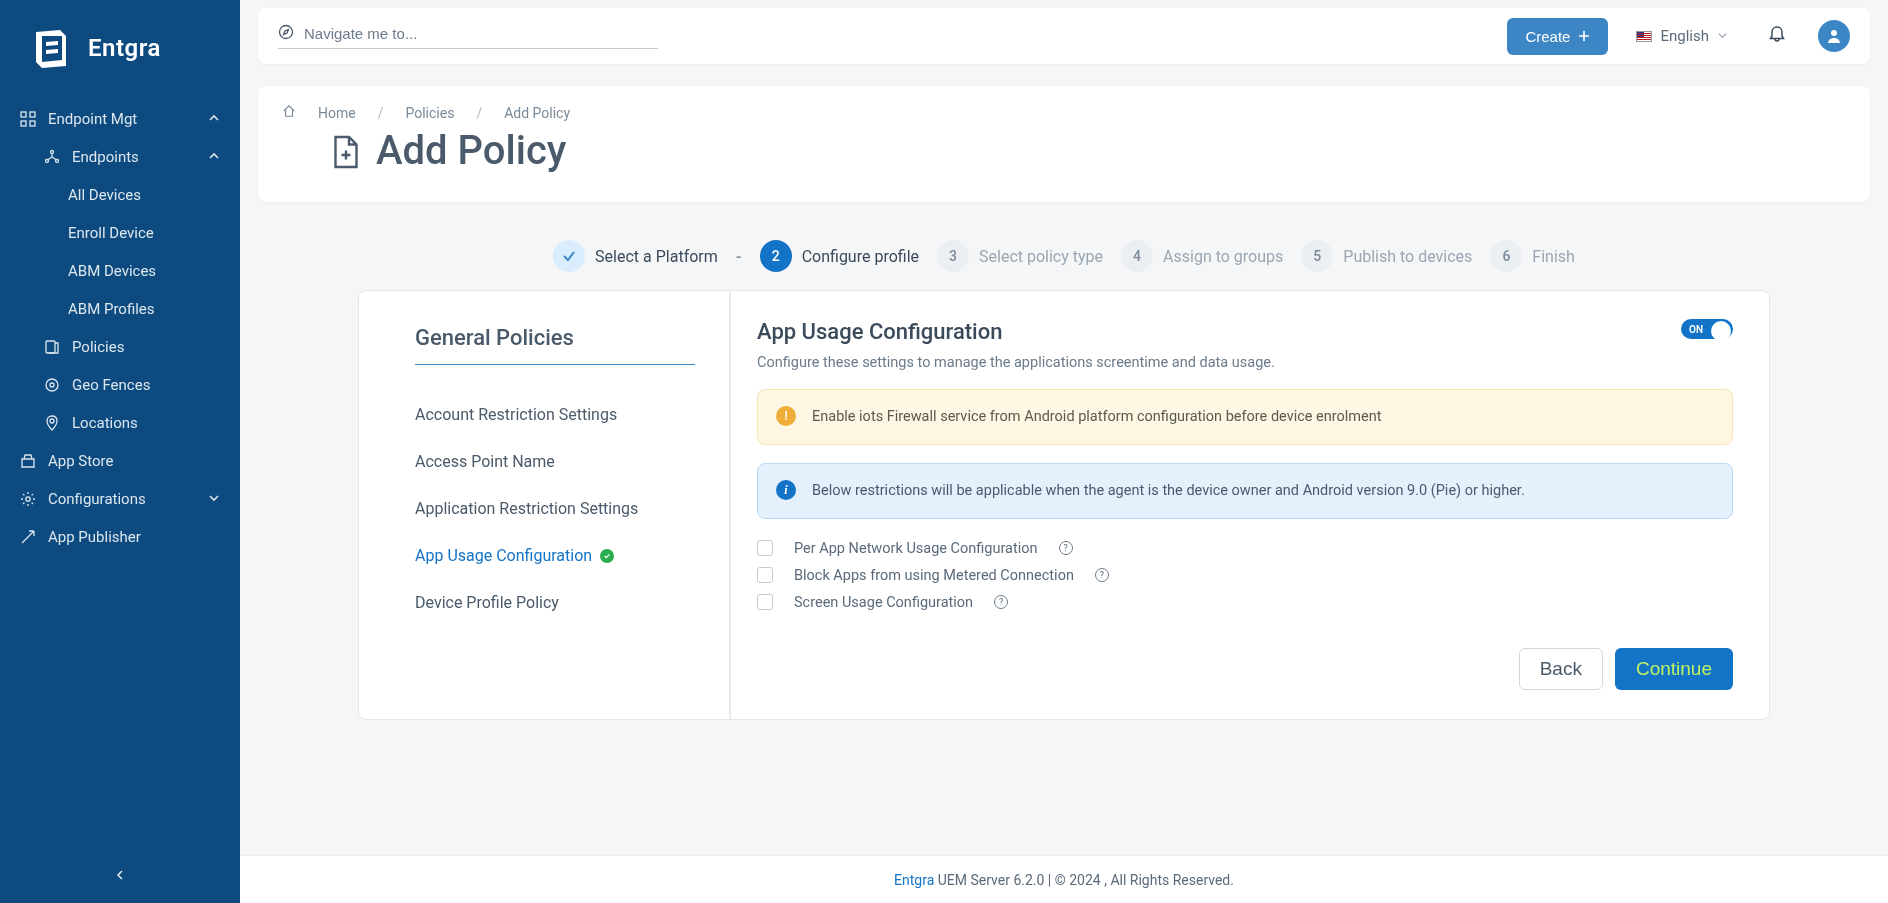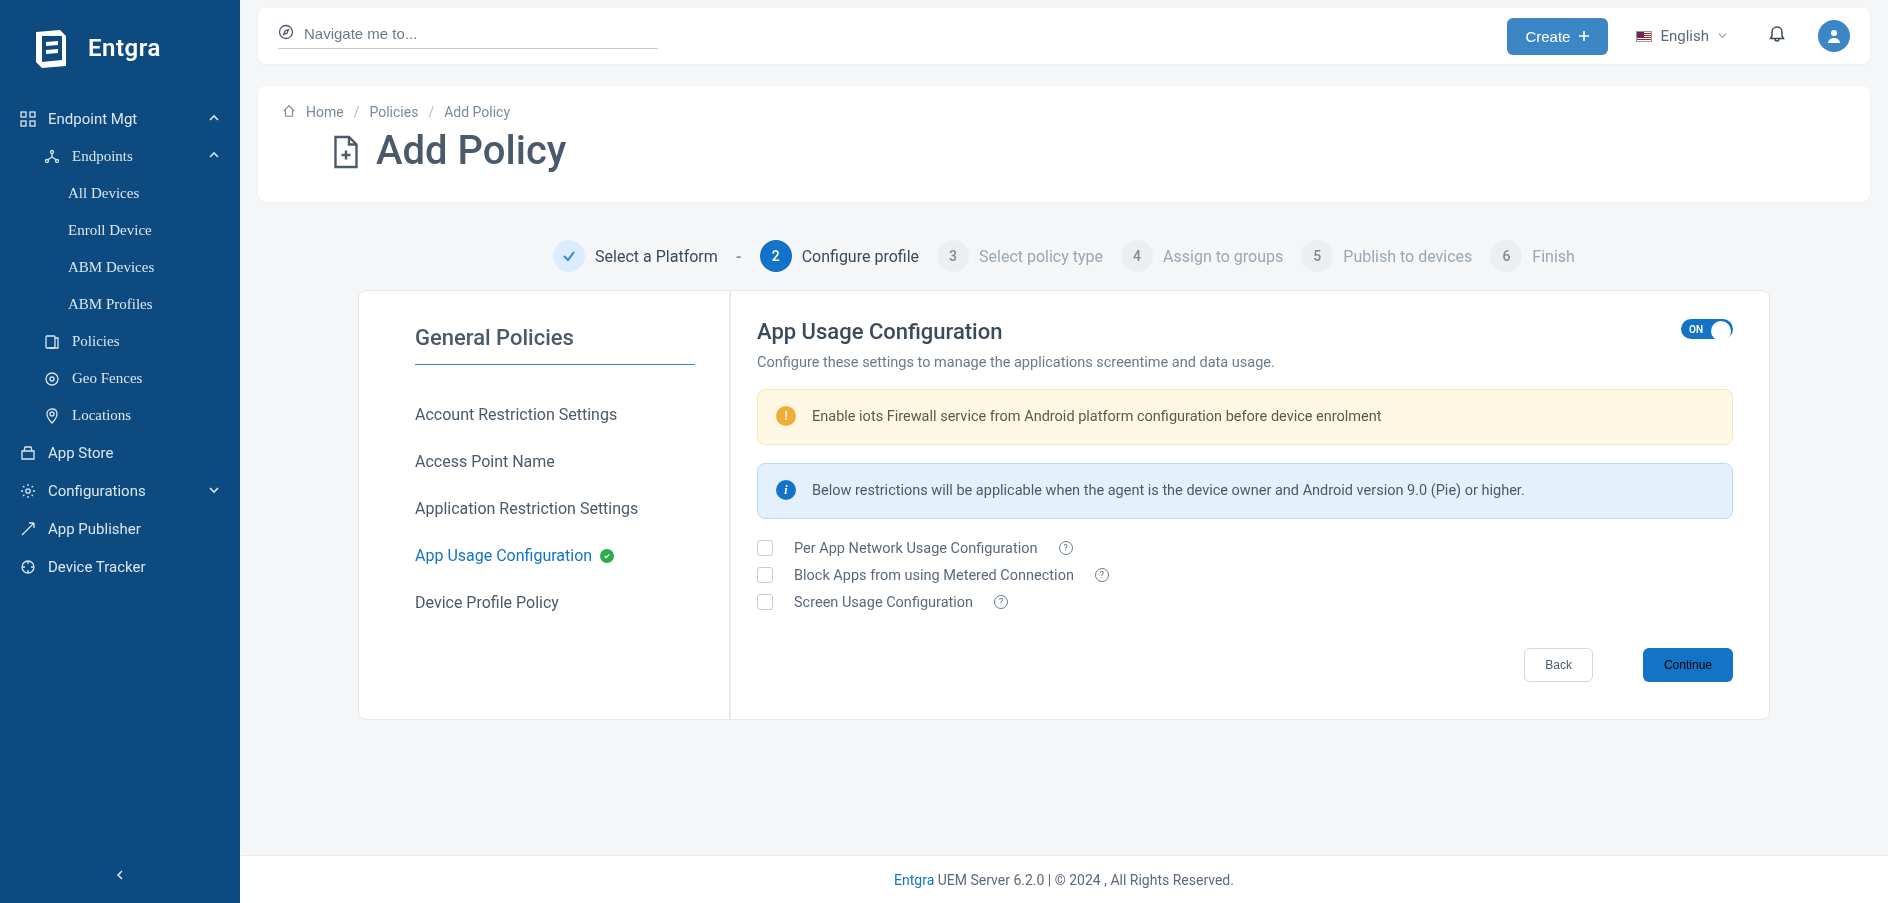--- a/index.html
+++ b/index.html
@@ -8,21 +8,21 @@
   
   
   .sidebar { width: 240px; background: #0c4a7f; color: #e6edf3; display: flex; flex-direction: column; position: relative; }
   .logo-wrap { display: flex; align-items: center; gap: 12px; padding: 22px 20px 26px 24px; }
   .logo-mark { width: 52px; height: 52px; display: flex; align-items: center; justify-content: center; }
   .logo-text { font-size: 24px; font-weight: 600; color: #fff; letter-spacing: 0.5px; }
   .side-nav { flex: 1; overflow-y: auto; padding-bottom: 40px; }
   .nav-item { display: flex; align-items: center; padding: 10px 20px; cursor: pointer; font-size: 15px; color: #dce6ee; gap: 12px; }
   .nav-item .chev { margin-left: auto; }
   .nav-sub { padding-left: 20px; }
-  .nav-sub .nav-item { padding-left: 24px; font-family: Liberation Serif, serif; }
+  .nav-sub .nav-item { padding-left: 24px; }
   .nav-sub2 .nav-item { padding-left: 48px; }
   .nav-icon { width: 16px; height: 16px; display: inline-flex; align-items: center; justify-content: center; flex-shrink: 0; }
   .chev svg { width: 12px; height: 12px; }
   .collapse-btn { position: absolute; bottom: 10px; left: 0; right: 0; text-align: center; padding: 8px; cursor: pointer; }
   
   
   .main { flex: 1; display: flex; flex-direction: column; overflow: hidden; }
   
   
   .topbar { background: #fff; border-radius: 8px; margin: 8px 18px 0 18px; height: 56px; display: flex; align-items: center; padding: 0 20px; box-shadow: 0 1px 3px rgba(0,0,0,0.04); }
@@ -34,21 +34,21 @@
   .lang { display: flex; align-items: center; gap: 8px; margin-left: 28px; font-size: 15px; cursor: pointer; }
   .flag { width: 16px; height: 11px; display: inline-block; border: 1px solid #999; position: relative; background: #fff; }
   .flag::before { content:''; position:absolute; top:0; left:0; width:7px; height:6px; background:#1e3a8a; }
   .flag::after { content:''; position:absolute; top:1px; left:0; right:0; height:1px; background:#b91c1c; box-shadow: 0 2px 0 #b91c1c, 0 4px 0 #b91c1c, 0 6px 0 #b91c1c; }
   .bell { margin-left: 40px; cursor: pointer; }
   .avatar { width: 32px; height: 32px; border-radius: 50%; background: #3d86c6; color: #fff; display: flex; align-items: center; justify-content: center; margin-left: 32px; cursor: pointer; }
   
   
   .content { flex: 1; overflow-y: auto; padding: 0 18px; }
   .page-head { background: #fff; border-radius: 8px; margin-top: 22px; padding: 18px 24px 28px 24px; box-shadow: 0 1px 3px rgba(0,0,0,0.04); }
-  .breadcrumb { display: flex; align-items: flex-start; gap: 10px; font-size: 14px; color: #7a8a9a; }
+  .breadcrumb { display: flex; align-items: center; gap: 22px; font-size: 14px; color: #7a8a9a; }
   .breadcrumb .sep { color: #b0bac4; }
   .page-title { display: flex; align-items: center; gap: 12px; font-size: 40px; font-weight: 500; color: #4a5a6a; margin-top: 6px; margin-left: 46px; }
   .page-title-icon { width: 36px; height: 36px; }
   
   
   .steps { display: flex; align-items: center; justify-content: center; gap: 18px; margin: 24px 0 0; padding: 14px 0; }
   .step { display: flex; align-items: center; gap: 10px; }
   .step-circle { width: 32px; height: 32px; border-radius: 50%; display: flex; align-items: center; justify-content: center; font-size: 14px; font-weight: 500; }
   .step-done .step-circle { background: #d9edff; color: #3d86c6; }
   .step-active .step-circle { background: #1373c7; color: #fff; }
@@ -77,23 +77,23 @@
   .alert-warn { background: #fdf7e4; border: 1px solid #f5e6b3; color: #5a5a4a; }
   .alert-info { background: #e4f1fd; border: 1px solid #b7daf7; color: #4a5a6a; }
   .alert-icon { width: 20px; height: 20px; border-radius: 50%; flex-shrink: 0; display:flex; align-items:center; justify-content:center; color:#fff; font-weight:600; font-size:12px; }
   .alert-warn .alert-icon { background: #f0ad38; }
   .alert-info .alert-icon { background: #1373c7; font-style: italic; font-family: serif; }
   .checks { margin-top: 16px; }
   .check-row { display: flex; align-items: center; gap: 21px; padding: 5px 0; font-size: 14.5px; }
   .chk { width: 16px; height: 16px; border: 1.5px solid #c3ccd5; border-radius: 3px; cursor: pointer; }
   .qmark { width: 14px; height: 14px; border: 1.3px solid #6b7b8b; border-radius: 50%; display: inline-flex; align-items: center; justify-content: center; font-size: 9px; cursor: help; }
   .btn-row { display: flex; justify-content: flex-end; gap: 12px; margin-top: 32px; }
-  .btn { border-radius: 6px; padding: 9px 20px; font-size: 12px; cursor: pointer; border: 1px solid transparent; margin-left: 38px; }
+  .btn { border-radius: 6px; padding: 9px 20px; font-size: 19px; cursor: pointer; border: 1px solid transparent; }
   .btn-default { background: #fff; border-color: #d0d8e0; color: #4a5a6a; }
-  .btn-primary { background: #1373c7; color: #000000; }
+  .btn-primary { background: #1373c7; color: #bef264; }
   
   
   .footer { position: absolute; bottom: 0; left: 240px; right: 0; height: 48px; background: #fff; display: flex; align-items: center; justify-content: center; font-size: 14px; color: #5a6a7a; border-top: 1px solid #eceff2; }
   .footer a { color: #1373c7; text-decoration: none; }
 </style>
 </head>
 <body>
 
 <div class="layout">
 
@@ -199,29 +199,20 @@
             </svg></span>
       </div>
       <div class="nav-item">
         <span class="nav-icon">
             <svg viewBox="0 0 16 16" fill="none" stroke="#dce6ee" stroke-width="1.3">
               <path d="M2 14 L14 2 M14 2 h-5 M14 2 v5"></path>
             </svg>
           </span>
         <span>App Publisher</span>
       </div>
-      <div class="nav-item">
-        <span class="nav-icon">
-            <svg viewBox="0 0 16 16" fill="none" stroke="#dce6ee" stroke-width="1.3">
-              <circle cx="8" cy="8" r="6"></circle>
-              <path d="M8 2 v3 M8 11 v3 M2 8 h3 M11 8 h3"></path>
-            </svg>
-          </span>
-        <span>Device Tracker</span>
-      </div>
     </nav>
     <div class="collapse-btn">
       <svg width="12" height="12" viewBox="0 0 12 12" fill="none" stroke="#dce6ee" stroke-width="1.6">
           <path d="M8 2 L4 6 L8 10"></path>
         </svg>
     </div>
   </aside>
 
   <div class="main">
     <div class="topbar">

